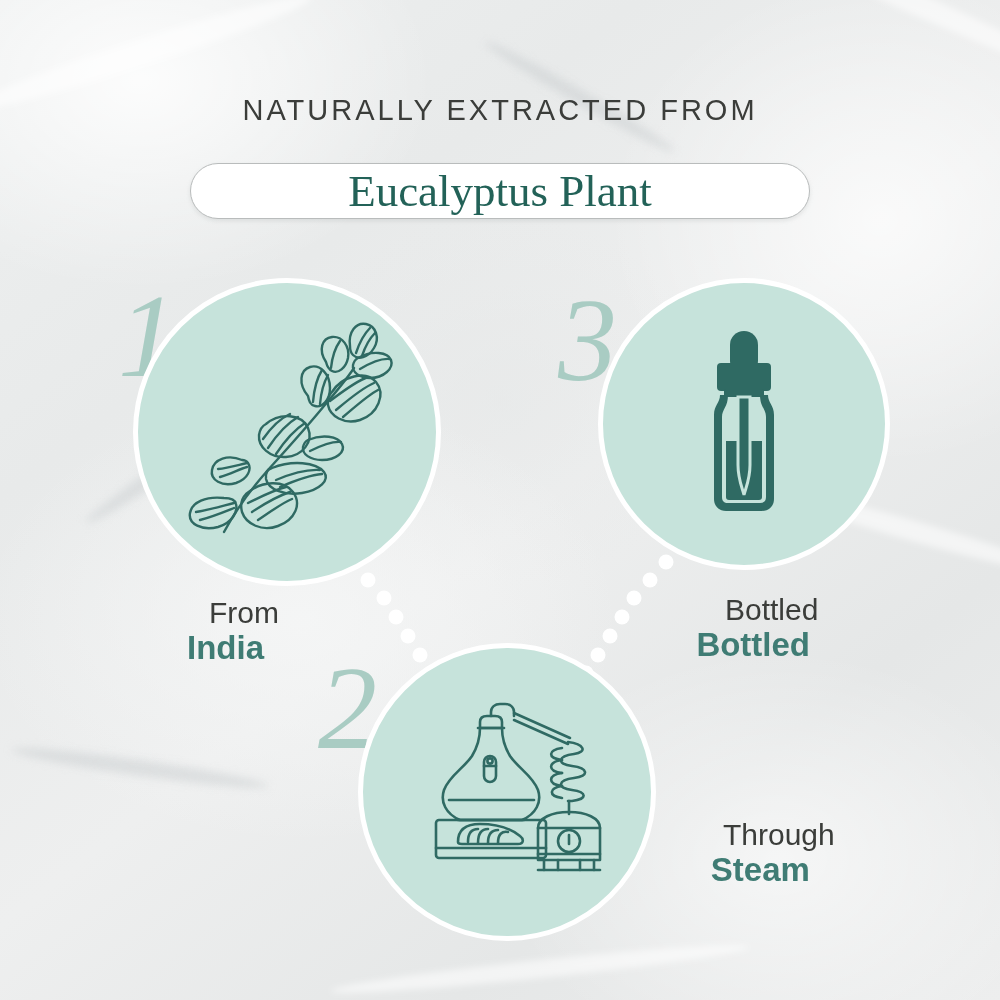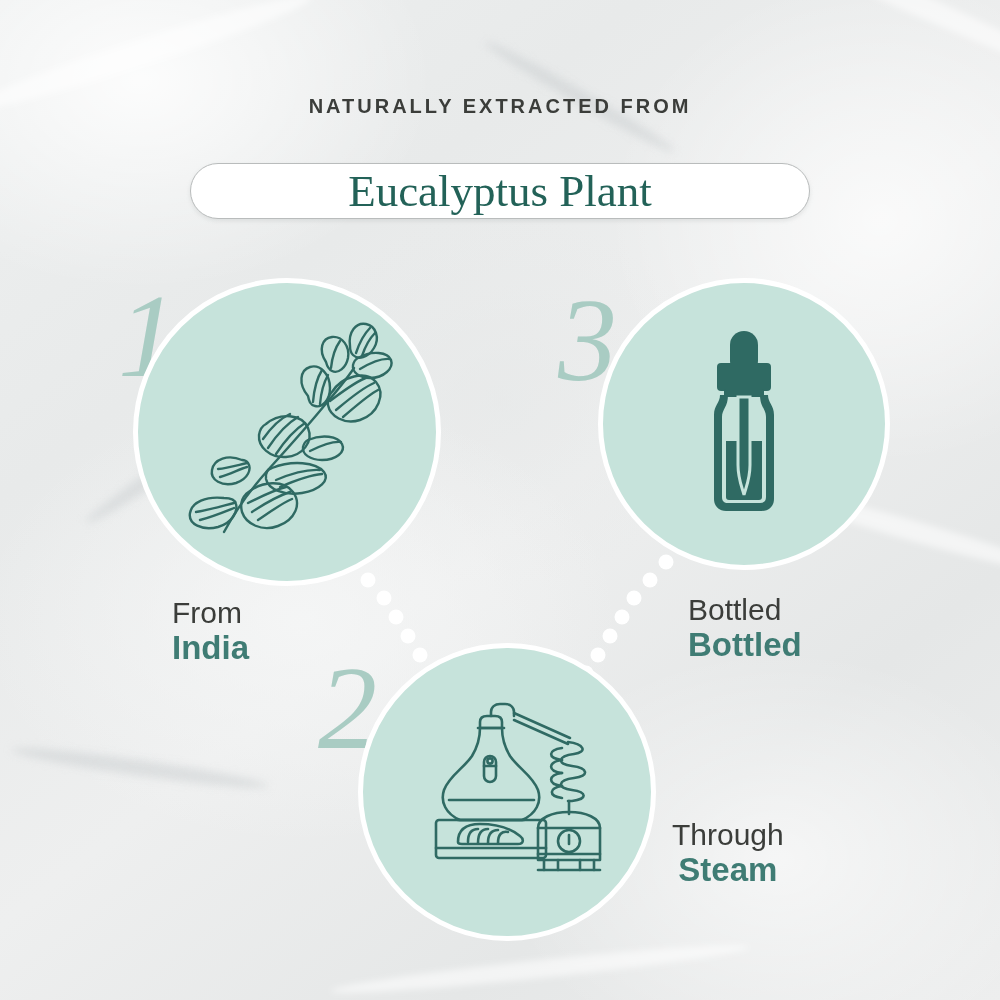--- a/index.html
+++ b/index.html
@@ -46,23 +46,23 @@
 
   
   .header {
     position: absolute;
     top: 96px;
     left: 0;
     width: 1000px;
     text-align: center;
   }
   .eyebrow {
-    font-size: 20px;
+    font-size: 29px;
     letter-spacing: 3.0px;
-    font-weight: 700;
+    font-weight: 400;
     color: #3b3d3a;
     line-height: 1;
     white-space: nowrap;
   }
 
   .pill {
     position: absolute;
     top: 163px;
     left: 190px;
     width: 620px;
@@ -120,31 +120,32 @@
   #dots-left  { left: 330px; top: 548px; }
   #dots-right { left: 568px; top: 548px; }
 
   
   .caption { position: absolute; line-height: 1.12; }
   .caption .lead {
     font-size: 30px;
     color: #3b3d3a;
     font-weight: 400;
     white-space: nowrap;
+    margin-left: 37px;
   }
   .caption .strong {
     font-size: 33px;
     color: #3f7c74;
     font-weight: 600;
     white-space: nowrap;
     text-align: center;
   }
   #caption-1 { left: 172px; top: 596px; }
   #caption-3 { left: 688px; top: 593px; }
-  #caption-2 { left: 672px; top: 818px; }
+  #caption-2 { left: 686px; top: 818px; }
 </style>
 </head>
 <body>
 
 <div id="infographic">
 
   <div class="vein" style="left:-40px;  top:40px;   width:360px; height:26px; transform:rotate(-18deg);"></div>
   <div class="vein" style="left:700px;  top:-10px;  width:420px; height:22px; transform:rotate(24deg);"></div>
   <div class="vein-dark" style="left:60px;   top:430px;  width:300px; height:18px; transform:rotate(-34deg);"></div>
   <div class="vein" style="left:760px;  top:520px;  width:300px; height:20px; transform:rotate(16deg);"></div>

